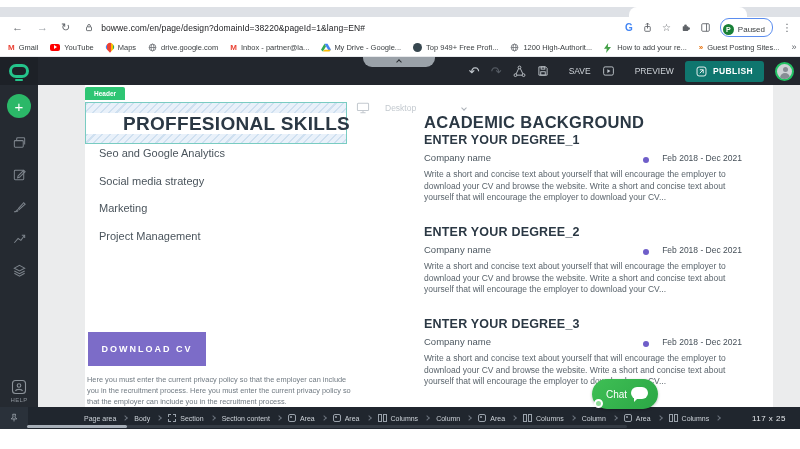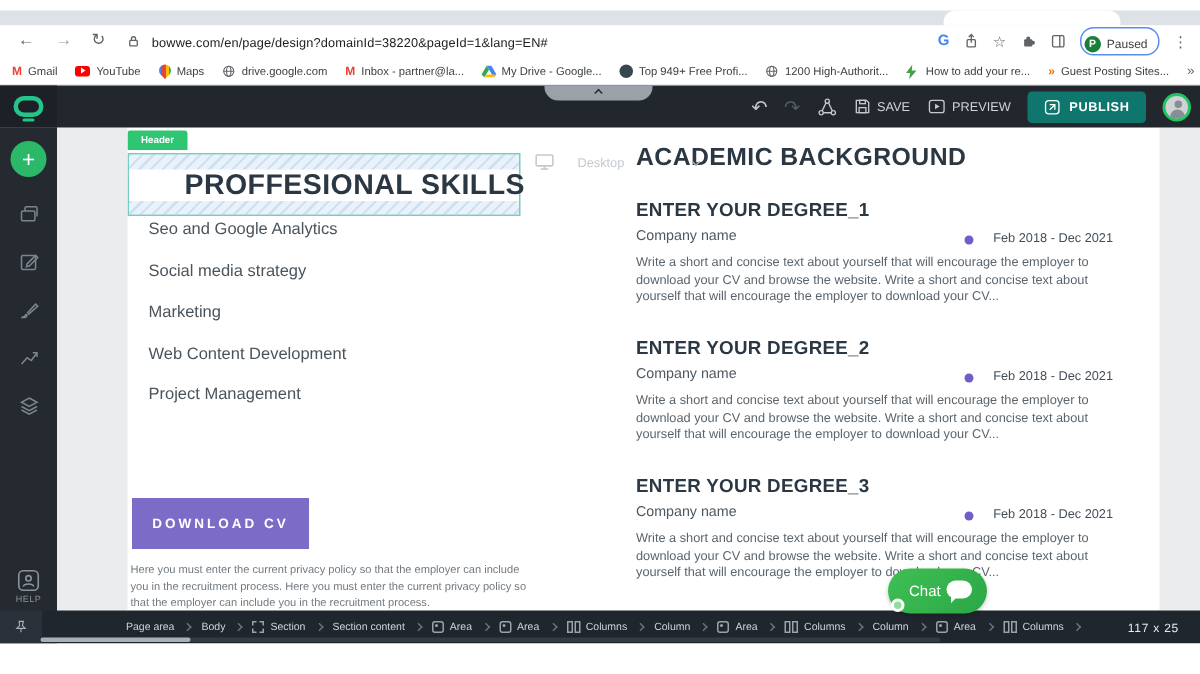--- a/index.html
+++ b/index.html
@@ -50,21 +50,21 @@
   .logomark::after { content:""; position:absolute; left:3px; right:3px; bottom:-6px; height:2px; background:#24c48b; border-radius:2px; }
   .domaingrp { display:flex; align-items:center; gap:7px; margin-left:12px; }
   .domainname { font-size:8px; color:#cdd2d7; }
   .handle { position:absolute; left:363px; top:0; width:72px; height:10px; background:#9aa1a8; border-radius:0 0 9px 9px; display:flex; align-items:center; justify-content:center; z-index:6; color:#272b30; }
   .device { position:absolute; left:356px; top:9px; height:19px; display:flex; align-items:center; color:#c3c9cf;margin-top:32px; }
   .device .label { font-size:8.5px; margin-left:15px; }
   .device .chev { margin-left:46px; color:#aab0b7; }
   .ebar-right { margin-left:auto; display:flex; align-items:center; gap:11px; padding-right:6px; }
   .undoredo { font-size:13px; line-height:1; }
   .redo-dim { color:#565c64; }
-  .toolgrp { display:flex; align-items:center; gap:4px; font-size:8.5px; color:#ced3d8; }
+  .toolgrp { display:flex; align-items:center; gap:20px; font-size:8.5px; color:#ced3d8; }
   .publish-btn { display:flex; align-items:center; gap:6px; background:#0f766e; border-radius:3px; padding:5px 11px; color:#fff; font-size:8.5px; font-weight:bold; letter-spacing:.4px; }
   .avatar { width:19px; height:19px; border-radius:50%; background:#cfd3d6; border:2px solid #23c364; position:relative; overflow:hidden; }
   .avatar::before { content:""; position:absolute; left:5.5px; top:3px; width:5px; height:5px; border-radius:50%; background:#878d94; }
   .avatar::after { content:""; position:absolute; left:3px; top:9.5px; width:10px; height:6px; border-radius:5px 5px 0 0; background:#878d94; }
 
   
   .sidebar { position:absolute; top:85px; bottom:20px; left:0; width:38px; background:#252a31; display:flex; flex-direction:column; align-items:center; padding-top:9px; z-index:4; }
   .plusbtn { width:24px; height:24px; border-radius:50%; background:#2bb868; color:#fff; font-size:15px; display:flex; align-items:center; justify-content:center; }
   .sideicon { margin-top:17px; color:#7d848c; }
   .helpgrp { margin-top:auto; margin-bottom:26px; display:flex; flex-direction:column; align-items:center; gap:2px; color:#8b9299; }
@@ -80,21 +80,21 @@
               background:repeating-linear-gradient(135deg,#cfe0f0 0 1.5px,#e9f1fa 1.5px 5.5px); }
   .selinner { position:absolute; left:0; right:0; top:10px; bottom:9px; background:#fff; display:flex; align-items:center;padding-left:33px; }
   .skillstitle { font-size:19px; font-weight:bold; color:#2b3844; letter-spacing:.3px; padding-left:4px; white-space:nowrap; }
   .skills { position:absolute; left:2px; top:62px; display:flex; flex-direction:column; gap:15.5px;margin-left:12px; }
   .skill { font-size:11px; color:#4a545c; }
   .dlbtn { position:absolute; left:3px; top:247px; width:118px; height:34px; background:#7c6cc8; color:#fff; font-size:9px; font-weight:bold; letter-spacing:2px; display:flex; align-items:center; justify-content:center; }
   .privacy { position:absolute; left:2px; top:290px; width:265px; font-size:7.4px; line-height:10.8px; color:#707a82; }
 
   
   .rightcol { position:absolute; left:339px; top:0; width:320px; }
-  .acadtitle { position:absolute; left:0; top:11px; font-size:16.5px; font-weight:bold; color:#2b3844; letter-spacing:.3px; white-space:nowrap; }
+  .acadtitle { position:absolute; left:0; top:28px; font-size:16.5px; font-weight:bold; color:#2b3844; letter-spacing:.3px; white-space:nowrap; }
   .degree-title { position:absolute; left:0; font-size:12.5px; font-weight:bold; color:#2b3844; letter-spacing:.2px; white-space:nowrap; }
   .degree-row { position:absolute; left:0; right:2px; display:flex; align-items:center; }
   .companyname { font-size:9.5px; color:#4d5861; }
   .daterow { margin-left:auto; display:flex; align-items:flex-end; gap:13px; }
   .datedot { width:6px; height:6px; border-radius:50%; background:#6f5ec9; }
   .datetext { font-size:8.5px; color:#454f58; }
   .degree-text { position:absolute; left:0; width:320px; font-size:8.5px; line-height:11.5px; color:#5a646c; }
   .d1t { top:48px; } .d1c { top:67px; } .d1p { top:84px; }
   .d2t { top:140px; } .d2c { top:159px; } .d2p { top:176px; }
   .d3t { top:232px; } .d3c { top:251px; } .d3p { top:268px; }
@@ -345,21 +345,20 @@
     <div class="headertag">Header</div>
     <div class="selblock">
       <div class="selinner">
         <span class="skillstitle">PROFFESIONAL SKILLS</span>
       </div>
     </div>
     <div class="skills">
       <span class="skill">Seo and Google Analytics</span>
       <span class="skill">Social media strategy</span>
       <span class="skill">Marketing</span>
-      <span class="skill">Web Content Development</span>
       <span class="skill">Project Management</span>
     </div>
     <div class="dlbtn">DOWNLOAD CV</div>
     <div class="privacy">Here you must enter the current privacy policy so that the employer can include you in the recruitment process. Here you must enter the current privacy policy so that the employer can include you in the recruitment process.</div>
 
     <div class="rightcol">
       <div class="acadtitle">ACADEMIC BACKGROUND</div>
 
       <div class="degree-title d1t">ENTER YOUR DEGREE_1</div>
       <div class="degree-row d1c">

